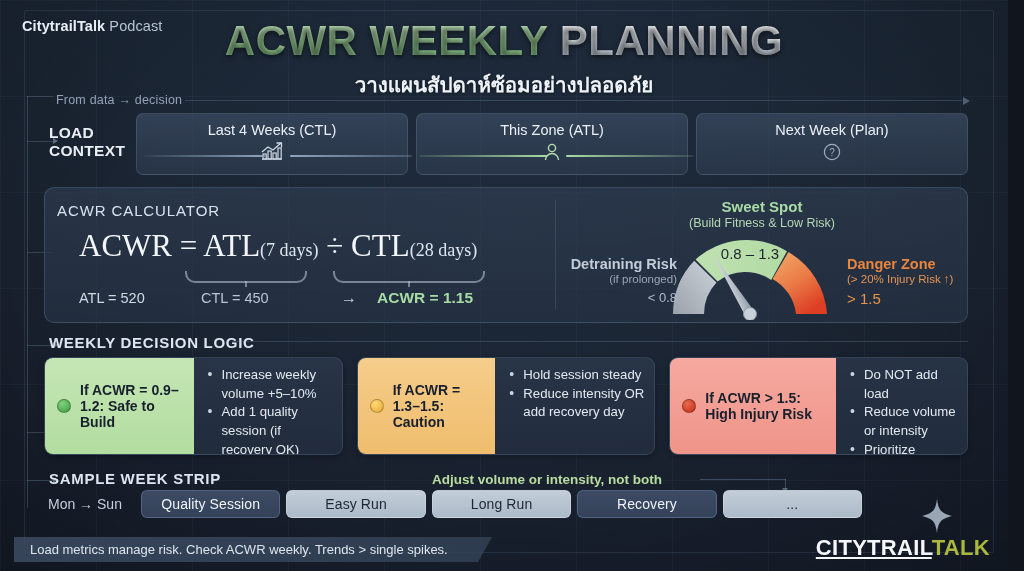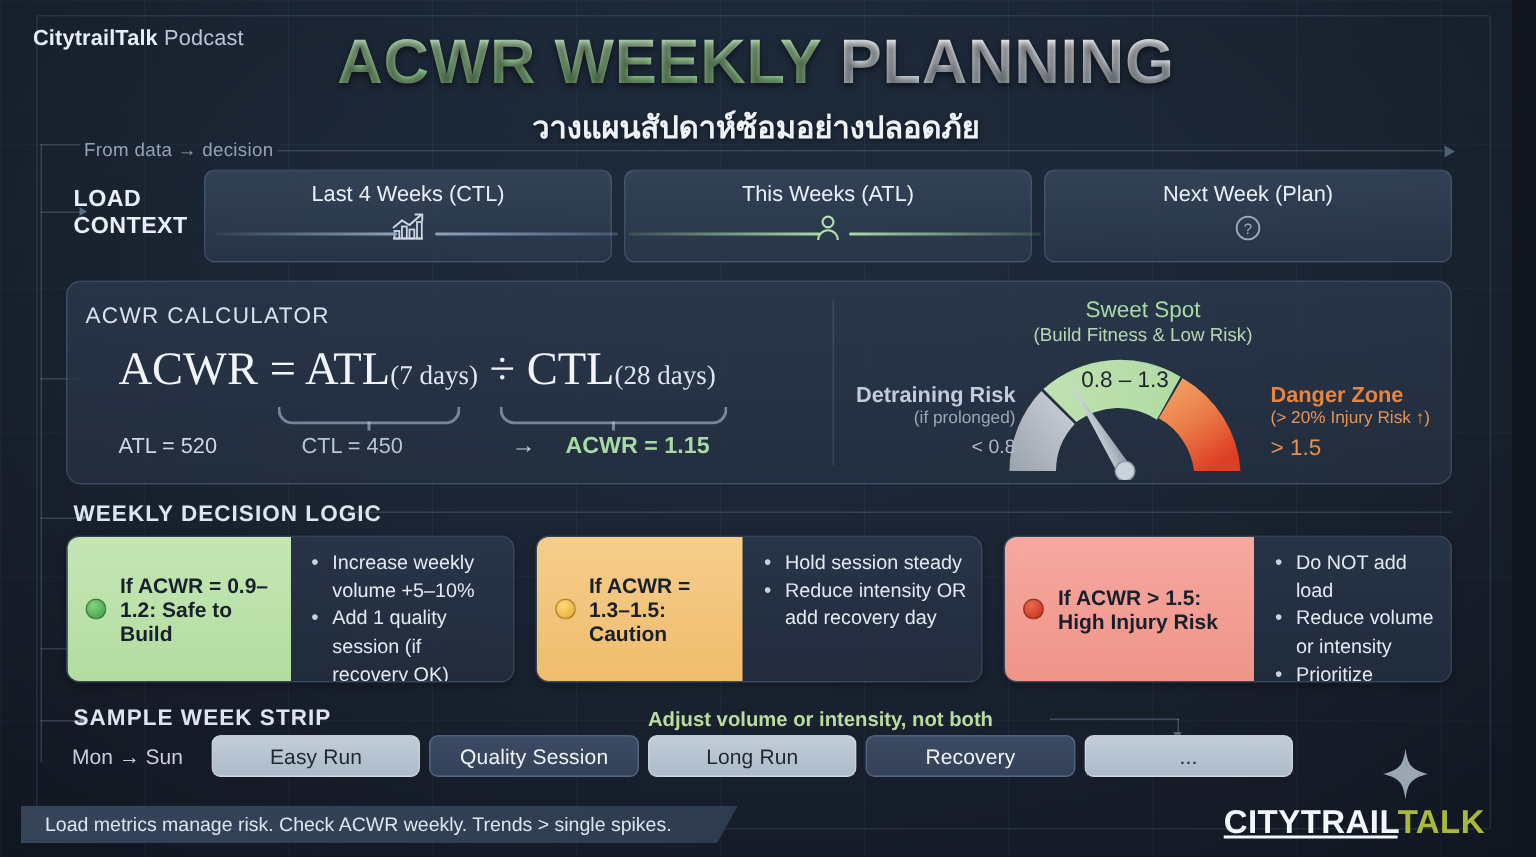--- a/index.html
+++ b/index.html
@@ -161,21 +161,21 @@
   .calc-vals .v1 { width: 122px; }
   .calc-vals .v2 { width: 120px; color: #b9c5d3; }
   .calc-vals .arrow { width: 56px; text-align: center; color: #c3cedb; font-size: 16px; }
   .calc-vals .res { font-weight: 700; color: #a6dca4; font-size: 15.5px; }
 
   
   .gauge-wrap { position: absolute; left: 512px; top: 0; right: 0; bottom: 0; }
   .sweet-t {
     position: absolute; left: 0; right: 0; top: 10px; text-align: center;
   }
-  .sweet-t .l1 { font-size: 15px; font-weight: 400; color: #a9dba5; }
+  .sweet-t .l1 { font-size: 15px; font-weight: 700; color: #a9dba5; }
   .sweet-t .l2 { font-size: 12.5px; color: #b6d7b3; margin-top: 1px; }
   .gauge-svg { position: absolute; left: 108px; top: 40px; }
   .g-range {
     position: absolute; left: 108px; top: 57px; width: 170px; text-align: center;
     font-size: 15px; color: #1d2430; font-weight: 400;
   }
   .det {
     position: absolute; left: 10px; top: 68px; width: 110px; text-align: right;
   }
   .det .t1 { font-size: 14.5px; font-weight: 700; color: #c3ccd8; }
@@ -302,21 +302,21 @@
           <rect x="4" y="12" width="3.2" height="5" fill="none" stroke="#cfd9e5" stroke-width="1.2"></rect>
           <rect x="9" y="9" width="3.2" height="8" fill="none" stroke="#cfd9e5" stroke-width="1.2"></rect>
           <rect x="14" y="11" width="3.2" height="6" fill="none" stroke="#cfd9e5" stroke-width="1.2"></rect>
           <rect x="19" y="6" width="3.2" height="11" fill="none" stroke="#cfd9e5" stroke-width="1.2"></rect>
           <path d="M3 10 L9 5 L14 8 L22 1" stroke="#cfd9e5" stroke-width="1.3" fill="none"></path>
           <path d="M17.5 1 H22.5 V5.5" stroke="#cfd9e5" stroke-width="1.3" fill="none"></path>
         </svg>
       </div>
     </div>
     <div class="lc-card">
-      <div class="cap">This Weeks (ATL)</div>
+      <div class="cap">This Zone (ATL)</div>
       <div class="ico">
         <svg width="20" height="20" viewBox="0 0 20 20">
           <circle cx="10" cy="6" r="3.6" fill="none" stroke="#b6dfae" stroke-width="1.4"></circle>
           <path d="M3.5 18 a6.5 6.5 0 0 1 13 0" fill="none" stroke="#b6dfae" stroke-width="1.4"></path>
         </svg>
       </div>
     </div>
     <div class="lc-card">
       <div class="cap">Next Week (Plan)</div>
       <div class="ico">
@@ -444,22 +444,22 @@
   </div>
 
   <div class="sec-h" style="left:49px; top:470px;">SAMPLE WEEK STRIP</div>
   <div class="adjust">Adjust volume or intensity, not both</div>
   <div class="adj-line"></div>
   <div class="adj-drop"></div>
   <div class="adj-arrow"></div>
 
   <div class="mon">Mon → Sun</div>
   <div class="chips">
+    <div class="chip dark">Quality Session</div>
     <div class="chip light">Easy Run</div>
-    <div class="chip dark">Quality Session</div>
     <div class="chip light">Long Run</div>
     <div class="chip dark">Recovery</div>
     <div class="chip light">...</div>
   </div>
 
   <div class="footer">
     <span>Load metrics manage risk. Check ACWR weekly. Trends &gt; single spikes.</span>
   </div>
 
   <div class="logo">

